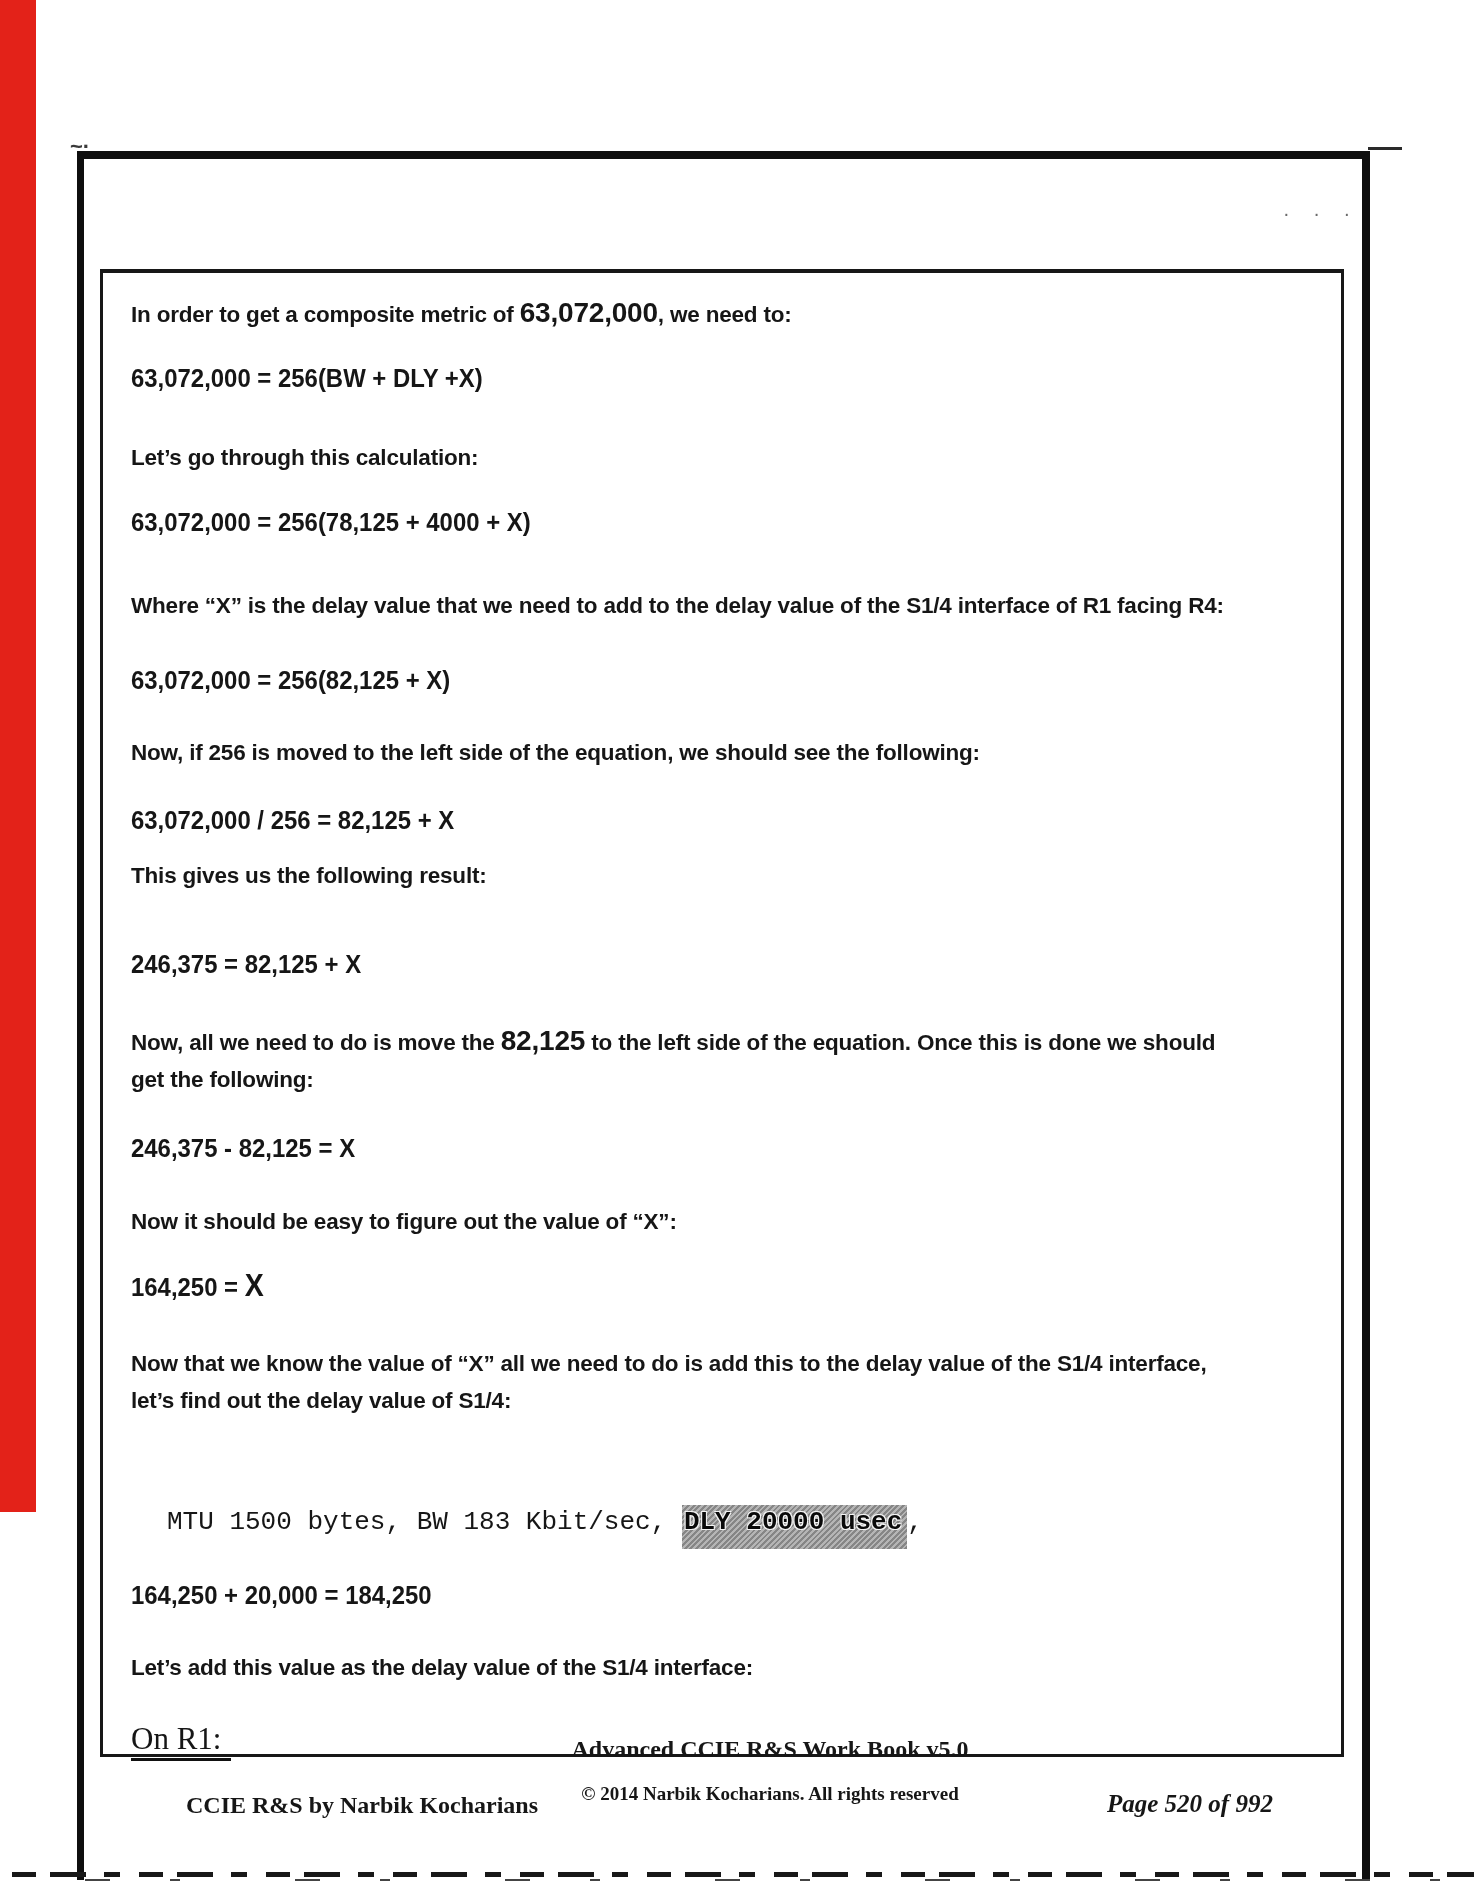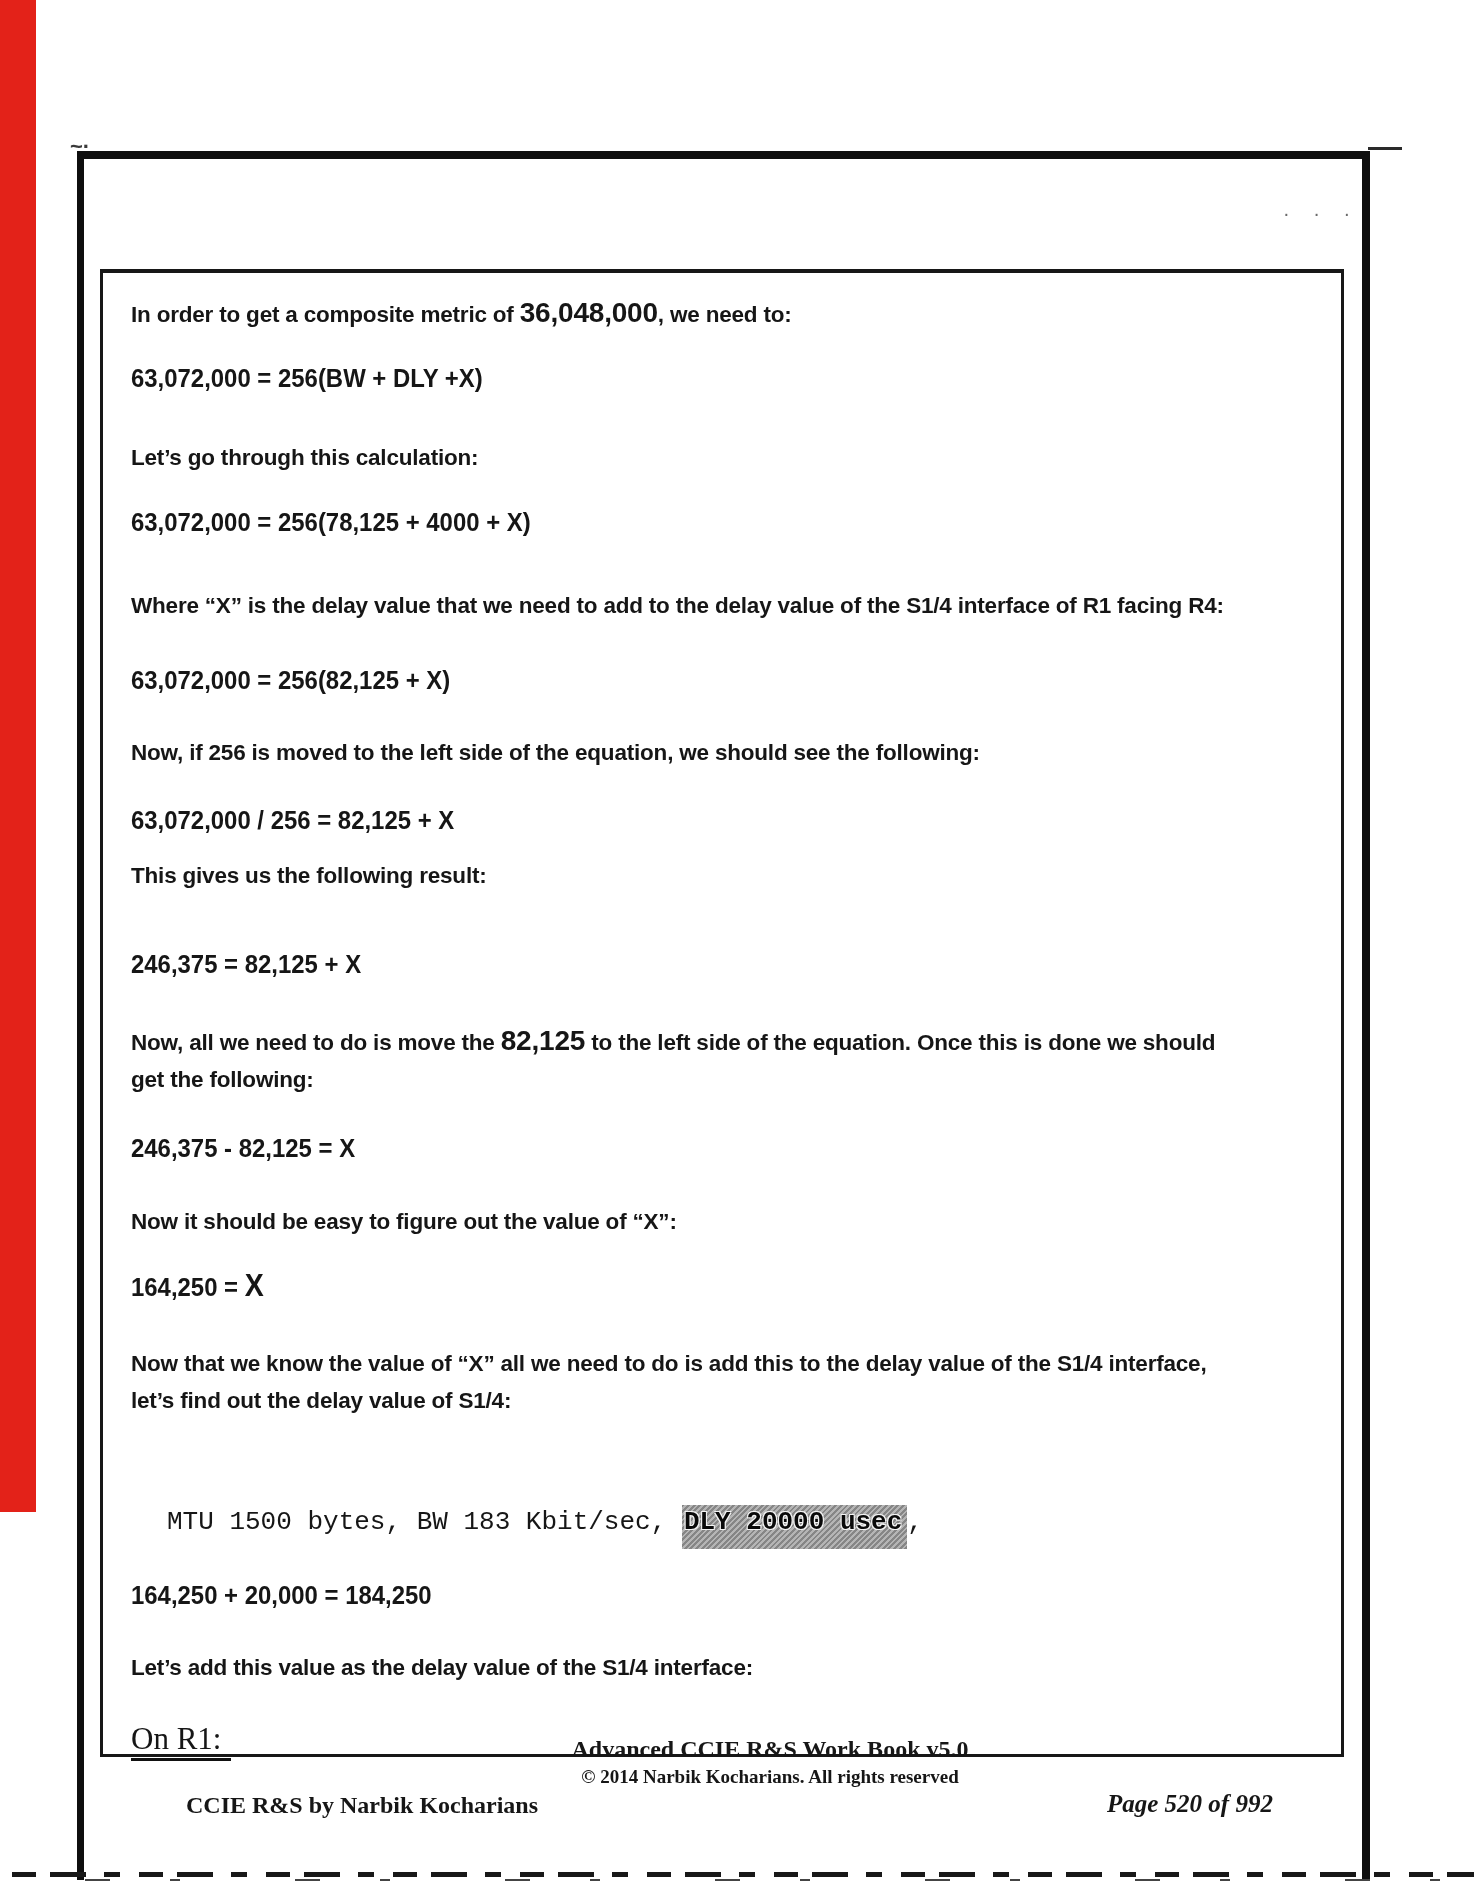--- a/index.html
+++ b/index.html
@@ -27,21 +27,21 @@
     background-image:repeating-linear-gradient(135deg, rgba(30,30,30,.22) 0 2px, rgba(255,255,255,.20) 2px 4px);
     padding:2px 5px 12px 2px;font-weight:bold;color:#0a0a0a;
     text-shadow:-1px -1px 0 #f4f4f4,1px -1px 0 #f4f4f4,-1px 1px 0 #f4f4f4,1px 1px 0 #f4f4f4;
   }
   .heading-serif{font-family:"Liberation Serif",serif;font-size:31px;font-weight:normal;}
   .heading-serif .underline{border-bottom:3px solid #111;padding-right:10px;padding-bottom:2px;}
   
   .footer-left{position:absolute;left:186px;top:1792px;font-family:"Liberation Serif",serif;font-size:24px;font-weight:bold;white-space:nowrap;}
   .footer-center{position:absolute;left:520px;top:1736px;width:500px;text-align:center;font-family:"Liberation Serif",serif;}
   .footer-center .fc1{font-size:24px;font-weight:bold;white-space:nowrap;}
-  .footer-center .fc2{font-size:19px;font-weight:bold;margin-top:3px;white-space:nowrap;}
+  .footer-center .fc2{font-size:19px;font-weight:bold;margin-top:20px;white-space:nowrap;}
   .footer-right{position:absolute;left:1107px;top:1790px;font-family:"Liberation Serif",serif;font-size:25px;font-weight:bold;font-style:italic;white-space:nowrap;text-align:center;}
   
   .bottom-scan-line{position:absolute;left:12px;top:1872px;width:1462px;height:5px;
     background:repeating-linear-gradient(90deg,#181818 0 24px,transparent 24px 38px,#181818 38px 74px,transparent 74px 92px,#181818 92px 108px,transparent 108px 127px);}
   .bottom-scan-line2{position:absolute;left:30px;top:1879px;width:1420px;height:2px;
     background:repeating-linear-gradient(90deg,transparent 0 55px,#444 55px 80px,transparent 80px 140px,#444 140px 150px,transparent 150px 210px);}
   .squiggle{position:absolute;left:70px;top:134px;font-size:22px;font-weight:bold;color:#3a3a3a;}
   .dots{position:absolute;left:1283px;top:202px;font-size:20px;color:#6a6a6a;letter-spacing:9px;}
   .corner-dash{position:absolute;left:1368px;top:147px;width:34px;height:3px;background:#2a2a2a;}
 </style>
@@ -50,21 +50,21 @@
 
 <div class="edge-strip"></div>
 <div class="outer-frame"></div>
 
 <span class="squiggle">~·</span>
 <span class="dots">· · ·</span>
 <div class="corner-dash"></div>
 
 <div class="inner-box">
 
-  <div class="line para" style="top:21px"><span>In order to get a composite metric of </span><span class="bignum">36,048,000</span><span>, we need to:</span></div>
+  <div class="line para" style="top:21px"><span>In order to get a composite metric of </span><span class="bignum">63,072,000</span><span>, we need to:</span></div>
 
   <div class="line eq" style="top:88px">63,072,000 = 256(BW + DLY +X)</div>
 
   <div class="line para" style="top:166px">Let’s go through this calculation:</div>
 
   <div class="line eq" style="top:232px">63,072,000 = 256(78,125 + 4000 + X)</div>
 
   <div class="line para" style="top:314px">Where “X” is the delay value that we need to add to the delay value of the S1/4 interface of R1 facing R4:</div>
 
   <div class="line eq" style="top:390px">63,072,000 = 256(82,125 + X)</div>

